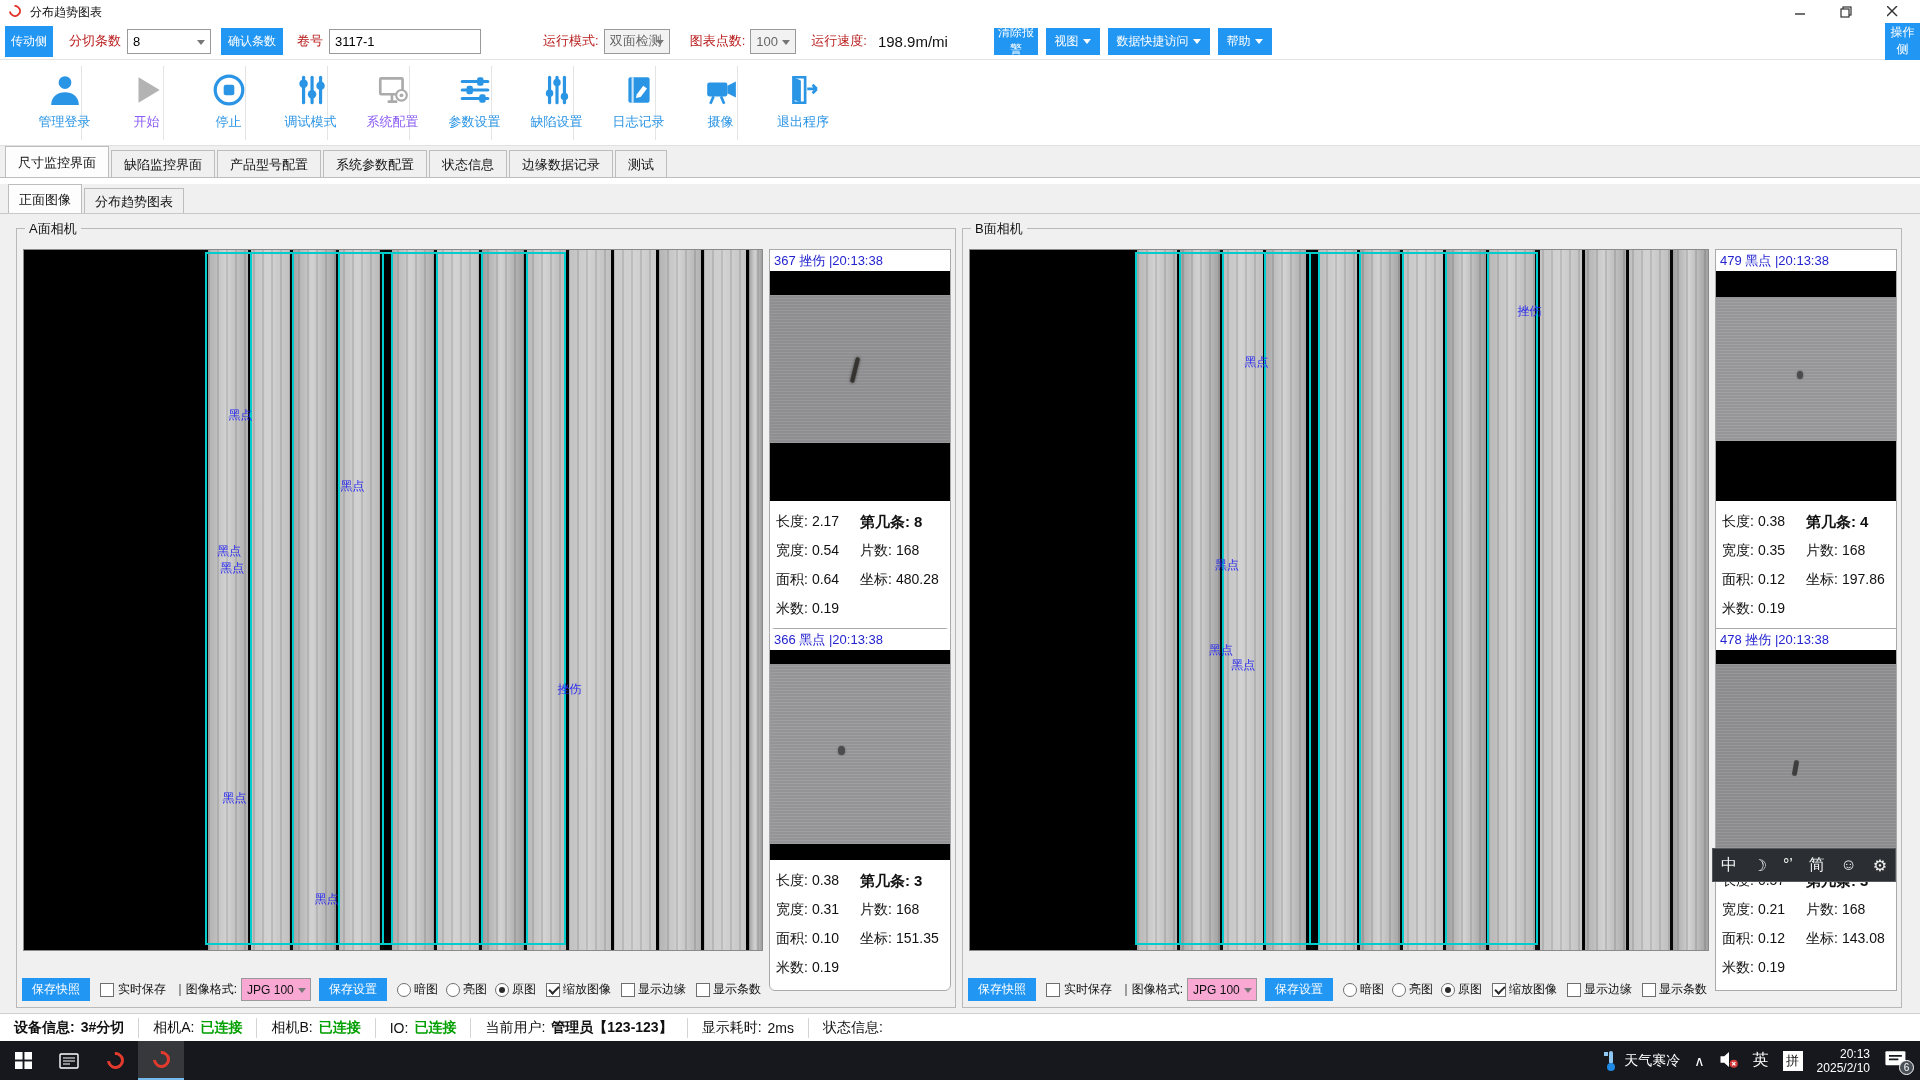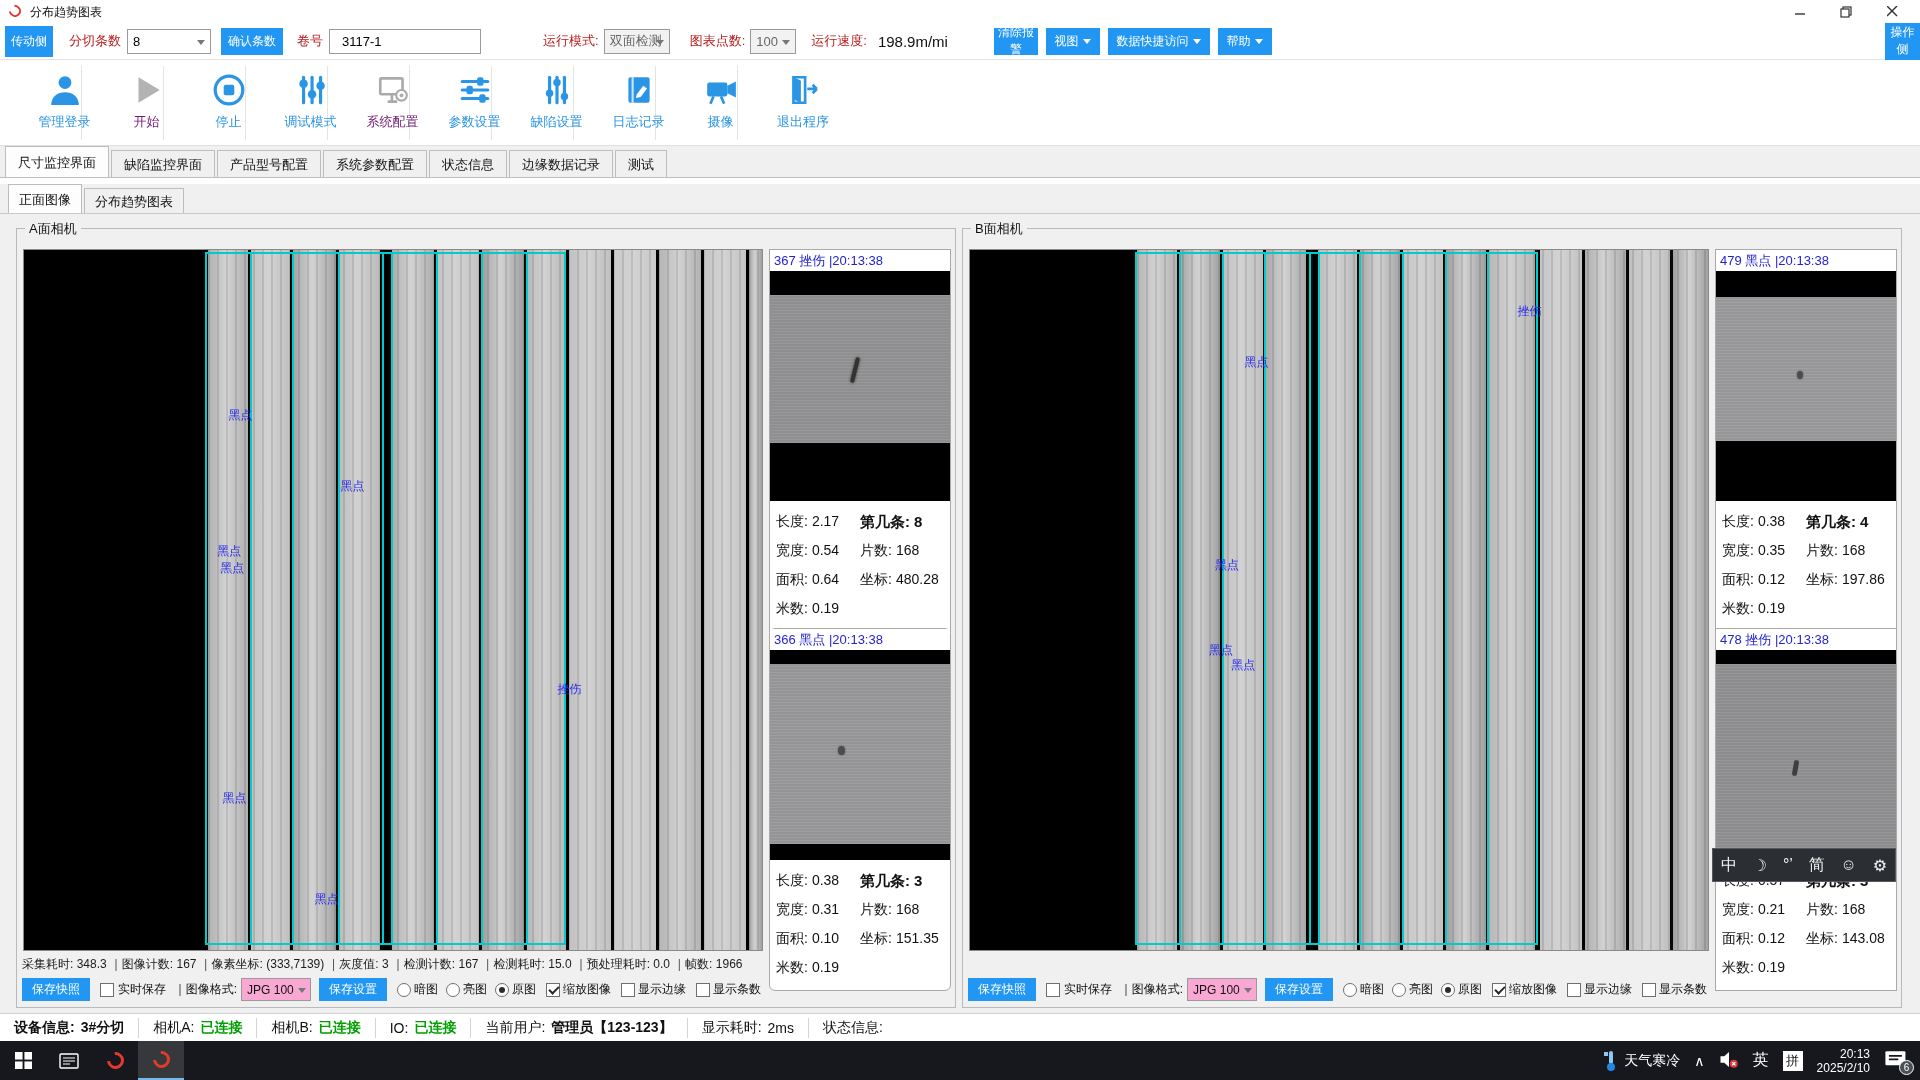--- a/index.html
+++ b/index.html
@@ -18,32 +18,32 @@
   #toolbar { position:absolute; left:0; top:23px; width:1920px; height:37px; background:#fff;
     border-bottom:1px solid #e3e3e3; display:flex; align-items:center; }
   .btn-blue { background:#2196f3; color:#fff; font-size:12px; border:none;
     display:inline-flex; align-items:center; justify-content:center; height:27px; cursor:default; }
   .tb-label { font-weight:normal; font-size:13px; color:#b91c1c; white-space:nowrap; }
   .sel { height:25px; background:#fff; border:1px solid #9a9a9a; display:inline-flex;
     align-items:center; padding:0 18px 0 5px; font-size:13px; position:relative; white-space:nowrap; }
   .sel.gray { background:#f2f2f2; color:#666; }
   .sel .arr { position:absolute; right:5px; top:10px; width:0; height:0;
     border-left:4px solid transparent; border-right:4px solid transparent; border-top:5px solid #777; }
-  .tb-input { height:25px; border:1px solid #9a9a9a; font-size:13px; padding:0 12px; }
+  .tb-input { height:25px; border:1px solid #9a9a9a; font-size:13px; padding:0 5px; }
   .menu-arr { display:inline-block; margin-left:5px; width:0; height:0;
     border-left:4px solid transparent; border-right:4px solid transparent; border-top:5px solid #fff; }
 
   
   #iconbar { position:absolute; left:0; top:60px; width:1920px; height:86px; background:#fff;
     border-bottom:1px solid #e0e0e0; display:flex; align-items:center; }
   .icell { width:82px; height:74px; display:flex; flex-direction:column; align-items:center;
     justify-content:flex-start; border-right:1px solid #e4e4e4; padding-top:4px;padding-left:48px; }
   .icell .glyph { width:40px; height:40px; display:flex; align-items:center; justify-content:center; }
   .icell .ilabel { font-size:13px; color:#2b95e5; margin-top:3px; white-space:nowrap; }
-  .icell.disabled .ilabel { color:#701a75;text-align:center; }
+  .icell.disabled .ilabel { color:#8b5cf6;text-align:center; }
 
   
   #maintabs { position:absolute; left:0; top:146px; width:1920px; height:32px; background:#f0f0f0;
     display:flex; align-items:flex-end; padding-left:5px; border-bottom:1px solid #bdbdbd; }
   .mtab { font-size:13px; color:#111; padding:5px 12px; background:#f0f0f0;
     border:1px solid #bdbdbd; border-bottom:none; margin-right:2px; height:27px; }
   .mtab.active { background:#fdfdfd; height:31px; padding-top:7px; font-weight:normal; position:relative; z-index:2; }
   #subtabs { position:absolute; left:0; top:184px; width:1920px; height:30px; background:#f0f0f0;
     display:flex; align-items:flex-end; padding-left:8px; border-bottom:1px solid #c9c9c9; }
   .stab { font-size:13px; color:#111; padding:4px 10px; background:#f0f0f0;
@@ -359,21 +359,20 @@
         </div>
       <div class="ov-label" style="left: 27.7%; top: 22.4%;">黑点</div>
       <div class="ov-label" style="left: 42.9%; top: 32.6%;">黑点</div>
       <div class="ov-label" style="left: 26.2%; top: 41.9%;">黑点</div>
       <div class="ov-label" style="left: 26.6%; top: 44.3%;">黑点</div>
       <div class="ov-label" style="left: 72.3%; top: 61.5%;">挫伤</div>
       <div class="ov-label" style="left: 26.9%; top: 77.1%;">黑点</div>
       <div class="ov-label" style="left: 39.4%; top: 91.6%;">黑点</div>
     </div>
 
-    <div class="info-line">采集耗时: 348.3 ｜图像计数: 167 ｜像素坐标: (333,7139) ｜灰度值: 3 ｜检测计数: 167 ｜检测耗时: 15.0 ｜预处理耗时: 0.0 ｜帧数: 1966</div>
 
     <div class="save-row">
       <button class="btn-blue">保存快照</button>
       <span class="cb" style="margin-left:10px;"></span>
       <span style="margin-left:4px;">实时保存</span>
       <span style="margin-left:8px;">｜图像格式:</span>
       <span class="sel-mini" style="margin-left:4px; width:70px;">
           <span>JPG 100</span>
           <span class="arr"></span>
         </span>

